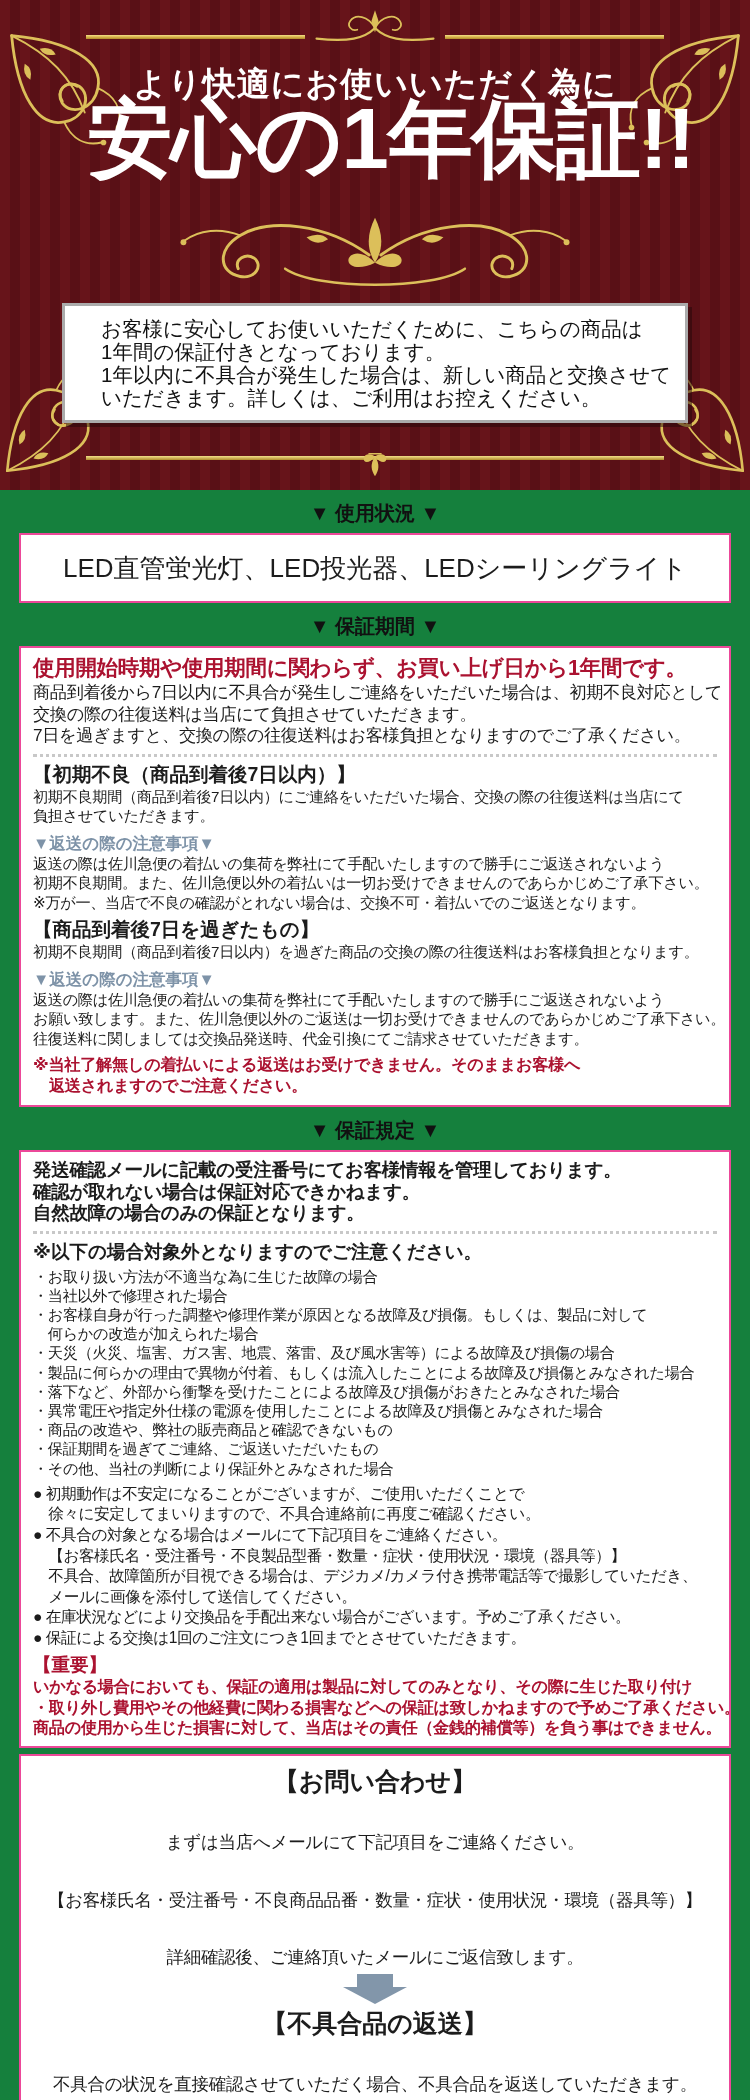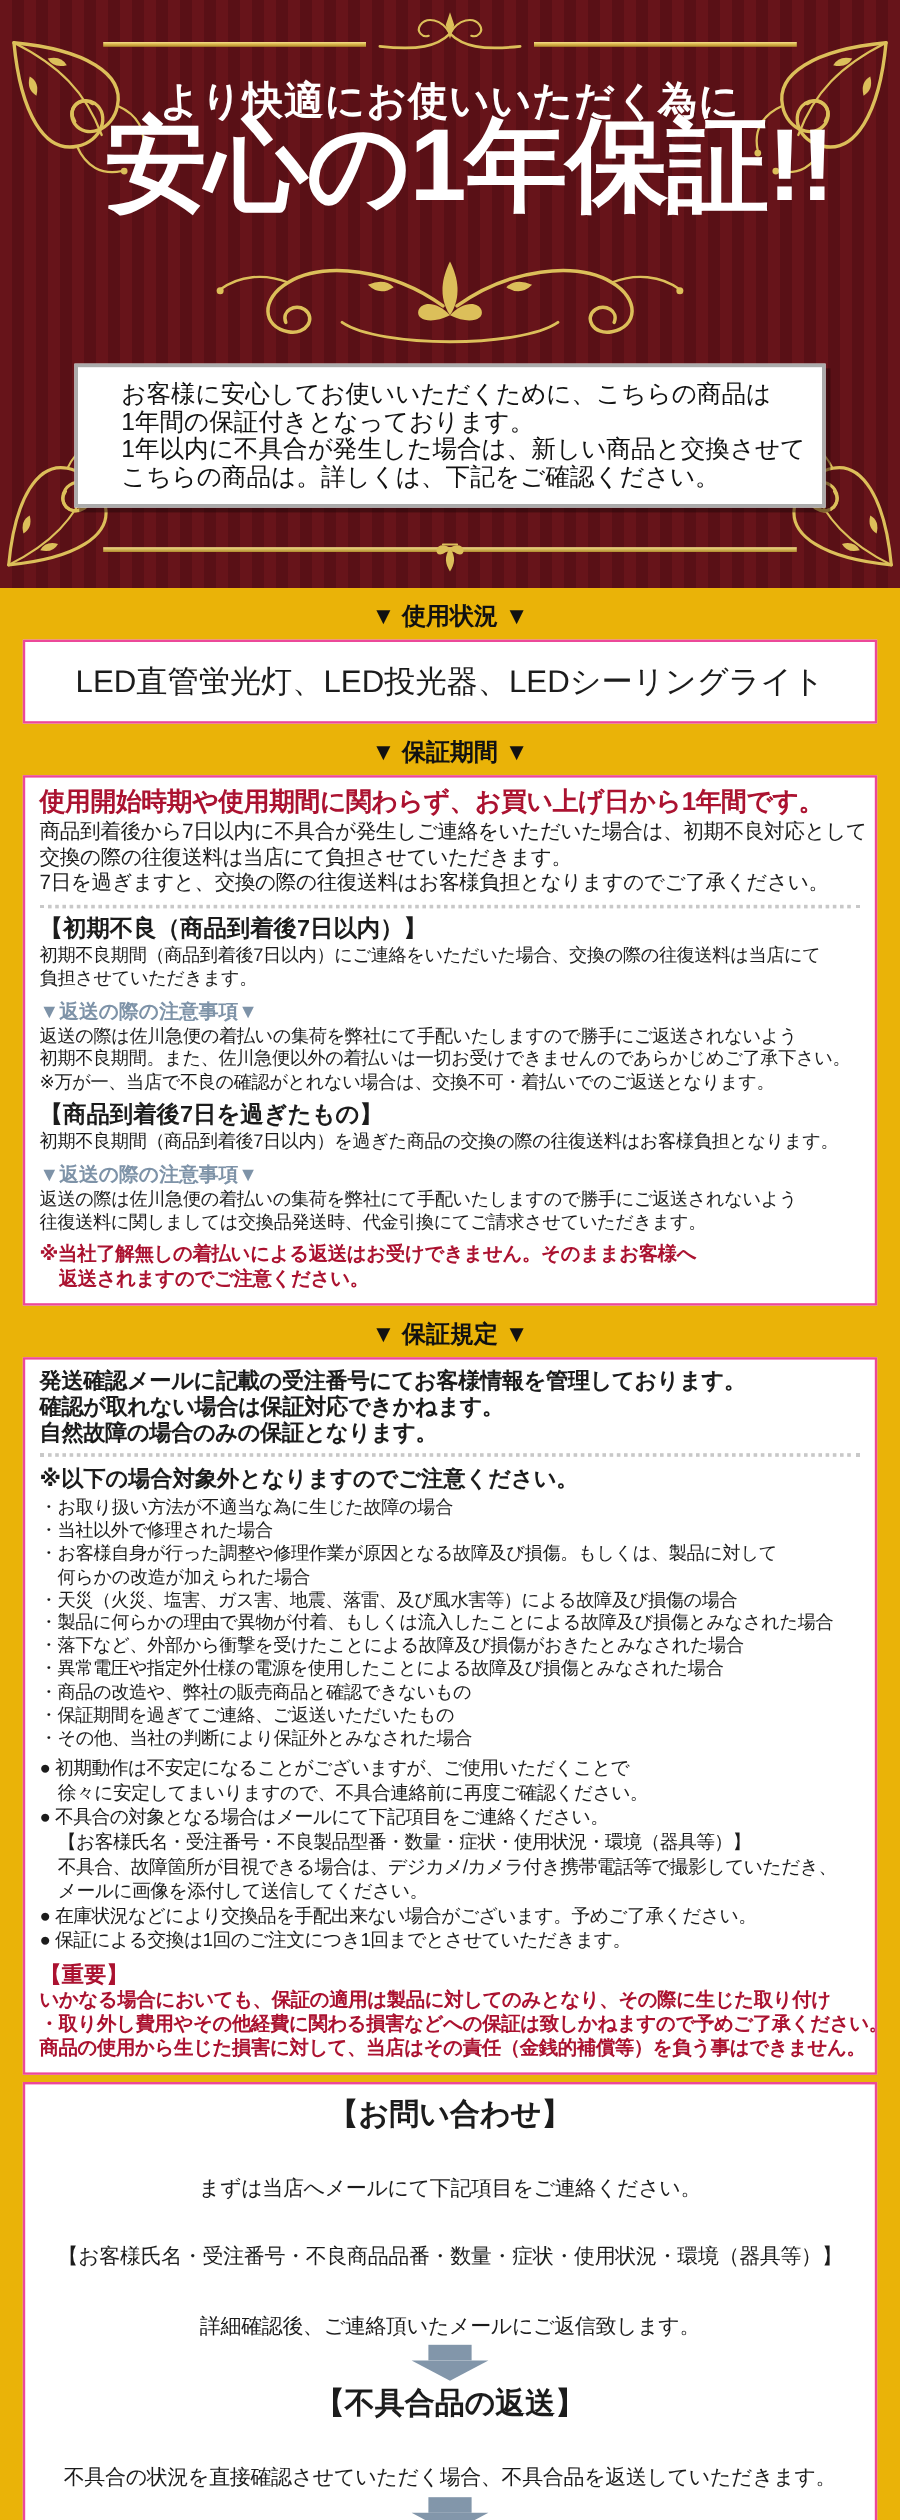--- a/index.html
+++ b/index.html
@@ -1,17 +1,17 @@
 <!DOCTYPE html>
 <html><head>
 <meta charset="utf-8">
 <style>
   html,body{margin:0;padding:0;background:#fff;}
   body{font-family:"Liberation Sans","DejaVu Sans",sans-serif;}
-  .page{width:750px;height:2100px;overflow:hidden;background:#eab308;}
+  .page{width:750px;height:2100px;overflow:hidden;background:#15803d;}
 
   
   .banner{position:relative;height:490px;overflow:hidden;color:#fff;
     background:repeating-linear-gradient(90deg,#67141a 0 10px,#591016 10px 20px);}
   .topline{position:absolute;top:26px;left:86px;right:86px;display:flex;align-items:center;}
   .gline{flex:1;height:4px;background:linear-gradient(180deg,#f4e08a 0%,#d8b44a 50%,#b08b2c 100%);}
   .crest-svg{margin:-18px 8px 0;flex:0 0 auto;}
   .subtitle{position:absolute;top:62px;left:0;width:100%;text-align:center;
     font-size:33px;font-weight:bold;letter-spacing:1px;}
   .big-title{position:absolute;top:96px;left:16px;width:100%;text-align:center;margin:0;
@@ -137,21 +137,21 @@
     <h1 class="big-title">安心の1年保証!!</h1>
 
     <svg class="flourish-svg" width="430" height="90" viewBox="0 0 440 92">
         <use href="#sym-flourish"></use>
       </svg>
 
     <div class="introbox">
       <div>お客様に安心してお使いいただくために、こちらの商品は</div>
       <div>1年間の保証付きとなっております。</div>
       <div>1年以内に不具合が発生した場合は、新しい商品と交換させて</div>
-      <div>こちらの商品は。詳しくは、下記をご確認ください。</div>
+      <div>いただきます。詳しくは、ご利用はお控えください。</div>
     </div>
 
     <div class="bottomline"></div>
     <svg class="fleur-svg" width="30" height="26" viewBox="0 0 40 34">
         <use href="#sym-fleur"></use>
       </svg>
   </header>
 
   <h2 class="sec-head">▼ 使用状況 ▼</h2>
   <section class="sec-box target-box">
@@ -169,20 +169,21 @@
     <div class="p-sm nw">初期不良期間（商品到着後7日以内）にご連絡をいただいた場合、交換の際の往復送料は当店にて</div>
     <div class="p-sm nw">負担させていただきます。</div>
     <div class="slate-head nw">▼返送の際の注意事項▼</div>
     <div class="p-sm nw">返送の際は佐川急便の着払いの集荷を弊社にて手配いたしますので勝手にご返送されないよう</div>
     <div class="p-sm nw">初期不良期間。また、佐川急便以外の着払いは一切お受けできませんのであらかじめご了承下さい。</div>
     <div class="p-sm nw">※万が一、当店で不良の確認がとれない場合は、交換不可・着払いでのご返送となります。</div>
     <div class="h-blk nw">【商品到着後7日を過ぎたもの】</div>
     <div class="p-sm nw">初期不良期間（商品到着後7日以内）を過ぎた商品の交換の際の往復送料はお客様負担となります。</div>
     <div class="slate-head nw">▼返送の際の注意事項▼</div>
     <div class="p-sm nw">返送の際は佐川急便の着払いの集荷を弊社にて手配いたしますので勝手にご返送されないよう</div>
+    <div class="p-sm nw">お願い致します。また、佐川急便以外のご返送は一切お受けできませんのであらかじめご了承下さい。</div>
     <div class="p-sm nw">往復送料に関しましては交換品発送時、代金引換にてご請求させていただきます。</div>
     <div class="red-warn nw mt6">※当社了解無しの着払いによる返送はお受けできません。そのままお客様へ</div>
     <div class="red-warn nw">　返送されますのでご注意ください。</div>
   </section>
 
   <h2 class="sec-head">▼ 保証規定 ▼</h2>
   <section class="sec-box pad-box">
     <div class="rules-intro nw">発送確認メールに記載の受注番号にてお客様情報を管理しております。</div>
     <div class="rules-intro nw">確認が取れない場合は保証対応できかねます。</div>
     <div class="rules-intro nw">自然故障の場合のみの保証となります。</div>

